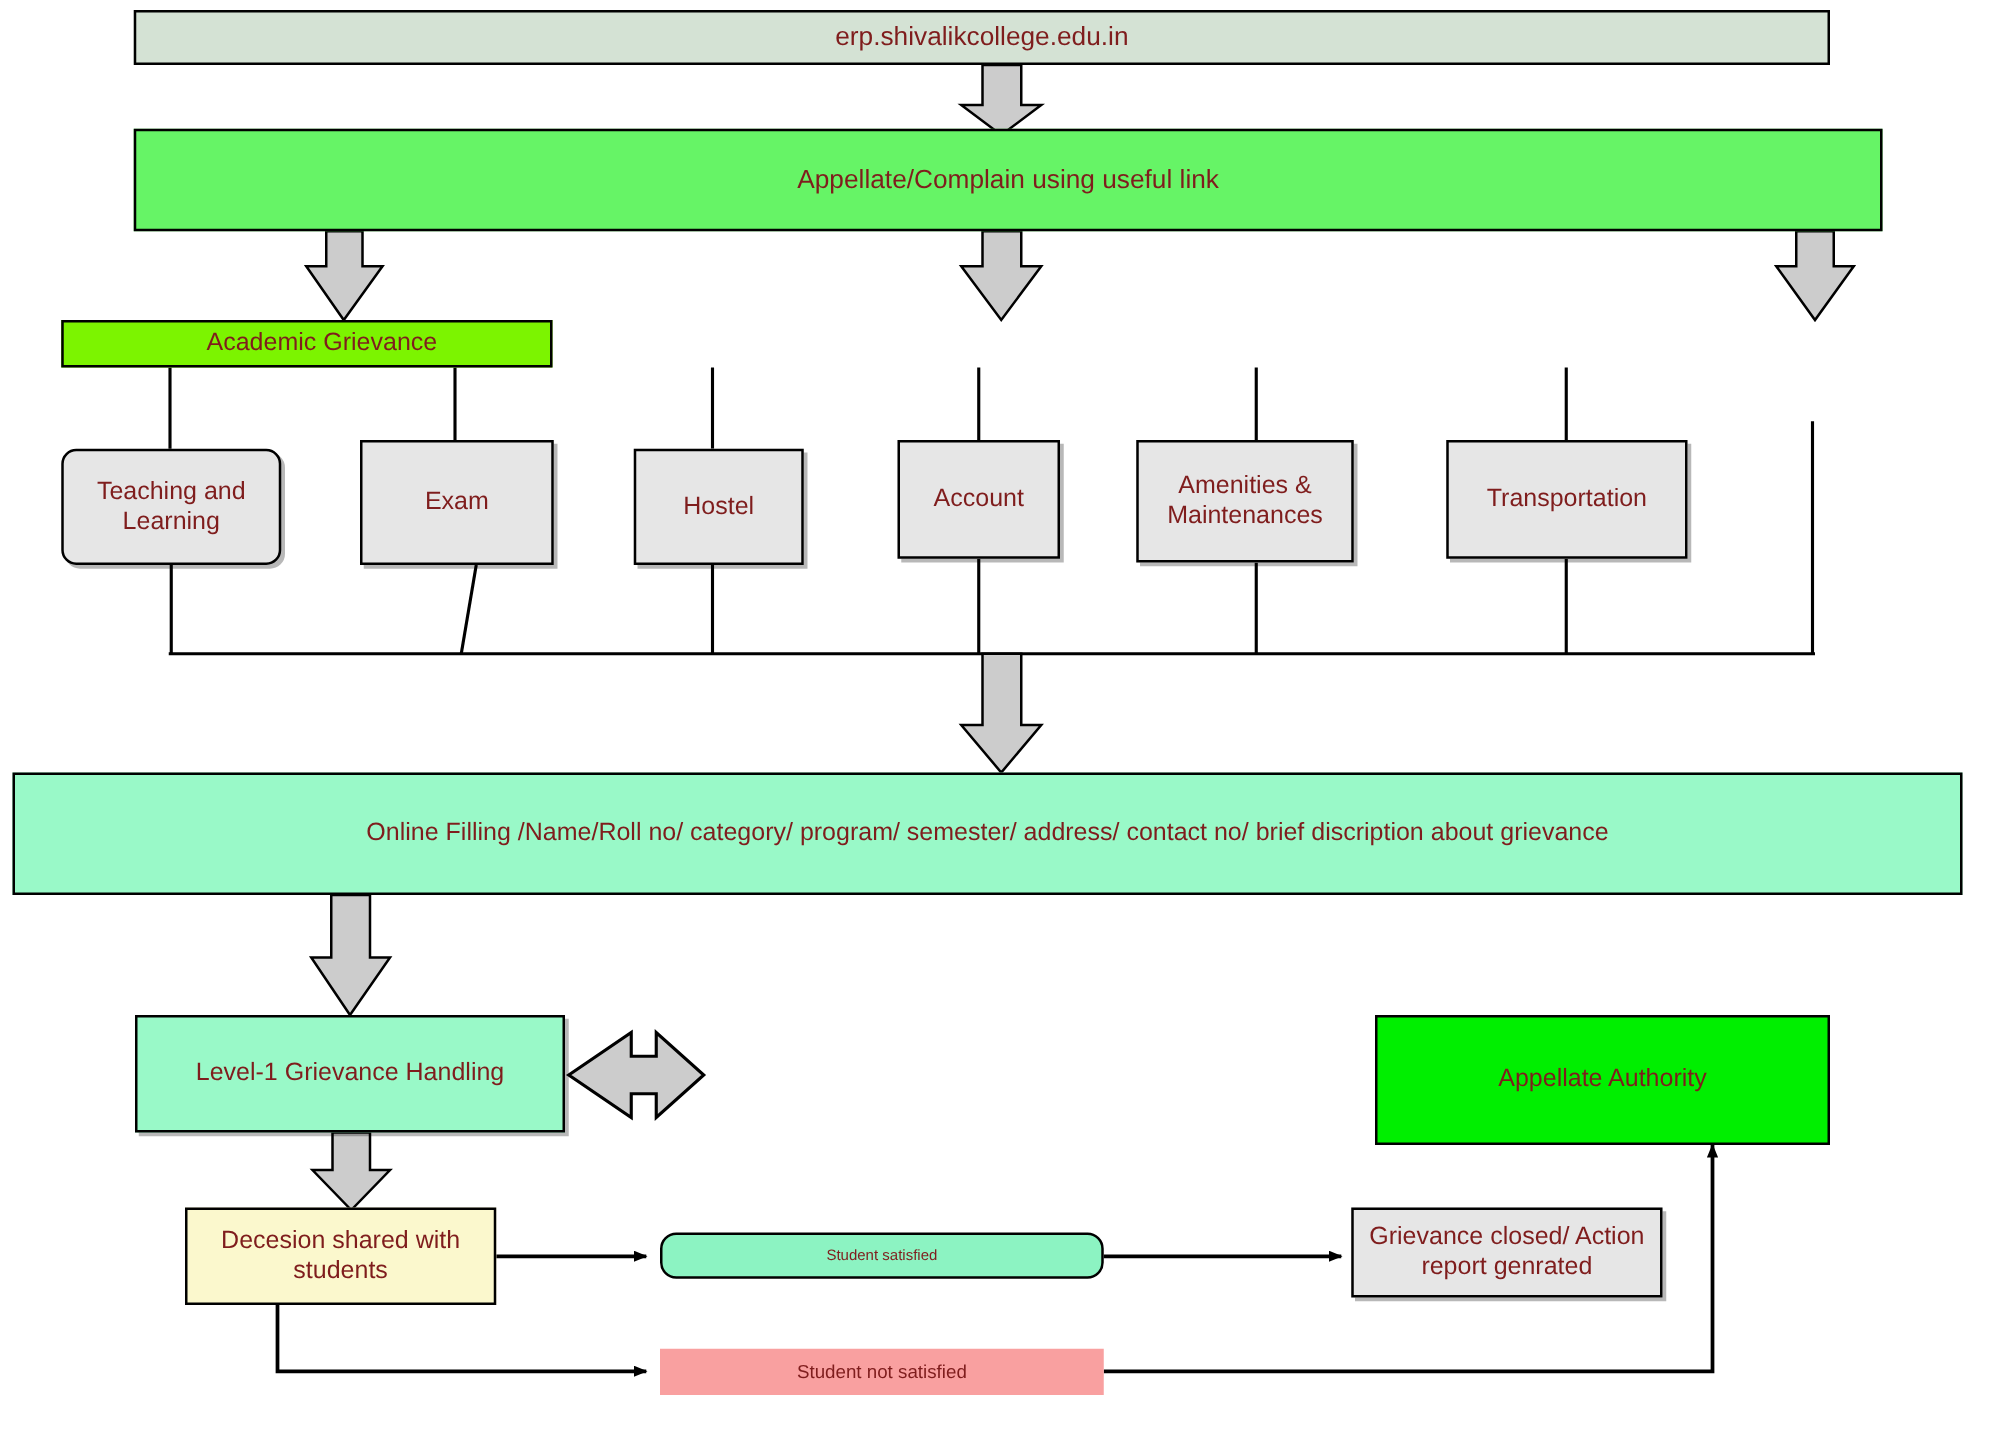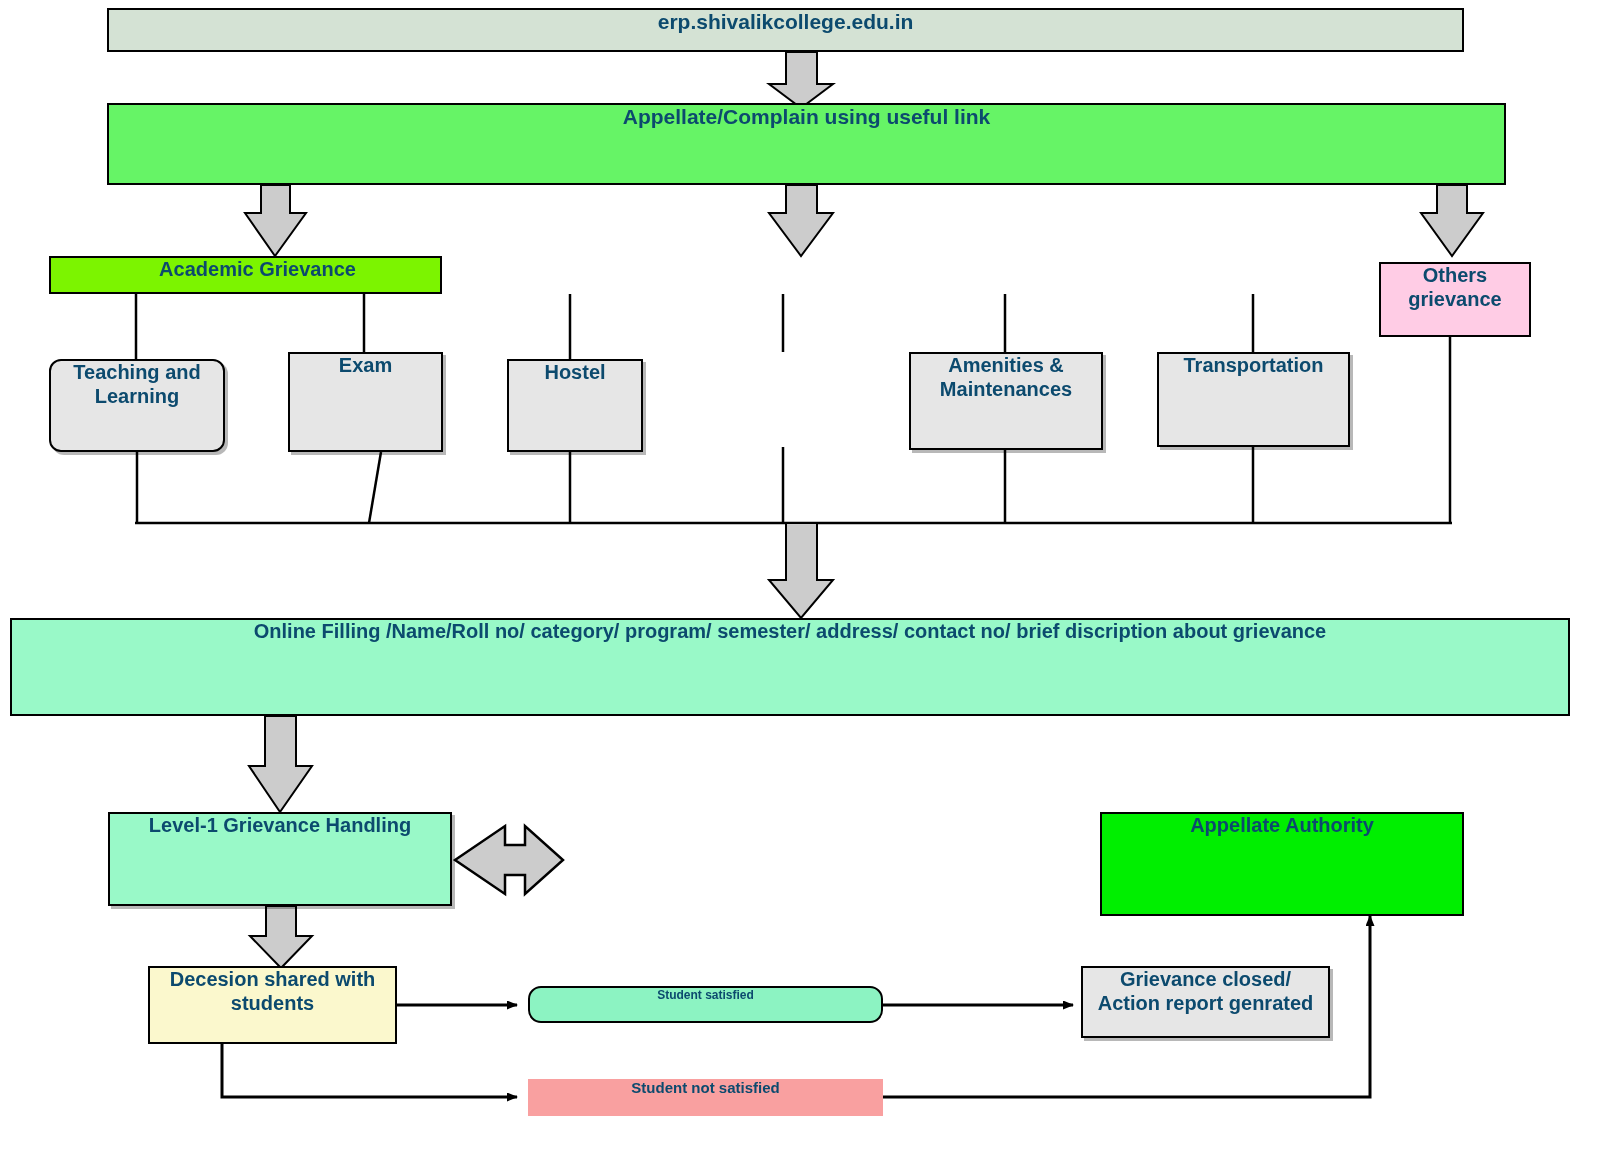--- a/index.html
+++ b/index.html
@@ -1,20 +1,20 @@
 <!DOCTYPE html>
 <html><head>
 <meta charset="utf-8">
 <style>
   html,body{margin:0;padding:0;background:#ffffff;}
   body{font-family:"Liberation Sans", sans-serif;}
   #stage{position:relative;width:1600px;height:1151px;background:#fff;overflow:hidden;}
   .box{position:absolute;border:2px solid #000;box-sizing:border-box;
-       display:flex;align-items:flex-start;justify-content:center;text-align:center;
-       color:#0c4a6e;line-height:1.18;font-weight:bold;}
+       display:flex;align-items:center;justify-content:center;text-align:center;
+       color:#7f1d1d;line-height:1.18;}
   .shadowed{box-shadow:3px 3px 0 rgba(0,0,0,0.28);}
   svg.wires{position:absolute;left:0;top:0;width:1600px;height:1151px;pointer-events:none;}
   .lbl{display:block;padding:0 6px;}
 </style>
 </head>
 <body>
 
 <div id="stage">
 
   <svg class="wires" viewBox="0 0 1600 1151">
@@ -108,38 +108,38 @@
 
   <div class="box" style="left:107px;top:103px;width:1399px;height:82px;background:#66f466;font-size:21px;">
     <span class="lbl">Appellate/Complain using useful link</span>
   </div>
 
   <div class="box" style="left:49px;top:256px;width:393px;height:38px;background:#7cf400;font-size:20px;padding-left:24px;">
     <span class="lbl">Academic Grievance</span>
   </div>
 
 
-  <div class="box" style="left:1379px;top:262px;width:152px;height:75px;background:#ffcce5;font-size:20px;">
-    <span class="lbl">Others grievance</span>
-  </div>
 
   <div class="box shadowed" style="left:49px;top:359px;width:176px;height:93px;background:#e6e6e6;font-size:20px;border-radius:12px;">
     <span class="lbl">Teaching and Learning</span>
   </div>
 
   <div class="box shadowed" style="left:288px;top:352px;width:155px;height:100px;background:#e6e6e6;font-size:20px;">
     <span class="lbl">Exam</span>
   </div>
 
   <div class="box shadowed" style="left:507px;top:359px;width:136px;height:93px;background:#e6e6e6;font-size:20px;">
     <span class="lbl">Hostel</span>
   </div>
 
+  <div class="box shadowed" style="left:718px;top:352px;width:130px;height:95px;background:#e6e6e6;font-size:20px;">
+    <span class="lbl">Account</span>
+  </div>
 
-  <div class="box shadowed" style="left:909px;top:352px;width:194px;height:98px;background:#e6e6e6;font-size:20px;">
+  <div class="box shadowed" style="left:909px;top:352px;width:174px;height:98px;background:#e6e6e6;font-size:20px;">
     <span class="lbl">Amenities &amp; Maintenances</span>
   </div>
 
   <div class="box shadowed" style="left:1157px;top:352px;width:193px;height:95px;background:#e6e6e6;font-size:20px;">
     <span class="lbl">Transportation</span>
   </div>
 
   <div class="box" style="left:10px;top:618px;width:1560px;height:98px;background:#99f9c8;font-size:20px;">
     <span class="lbl">Online  Filling /Name/Roll no/ category/ program/ semester/ address/ contact no/ brief discription about grievance</span>
   </div>

